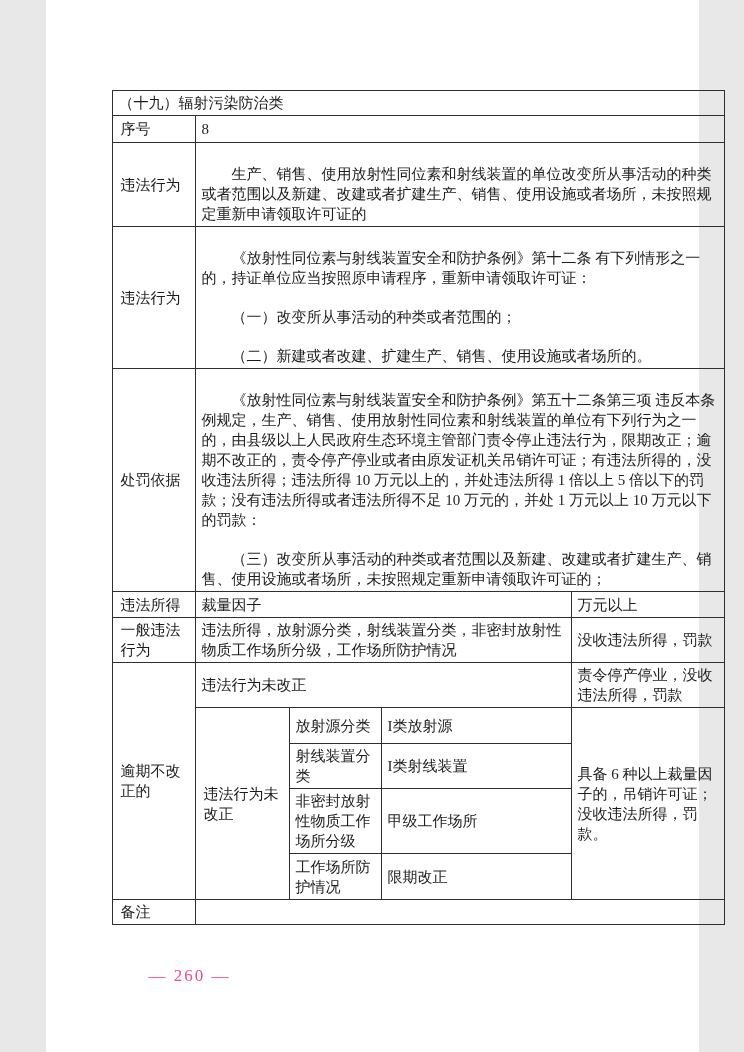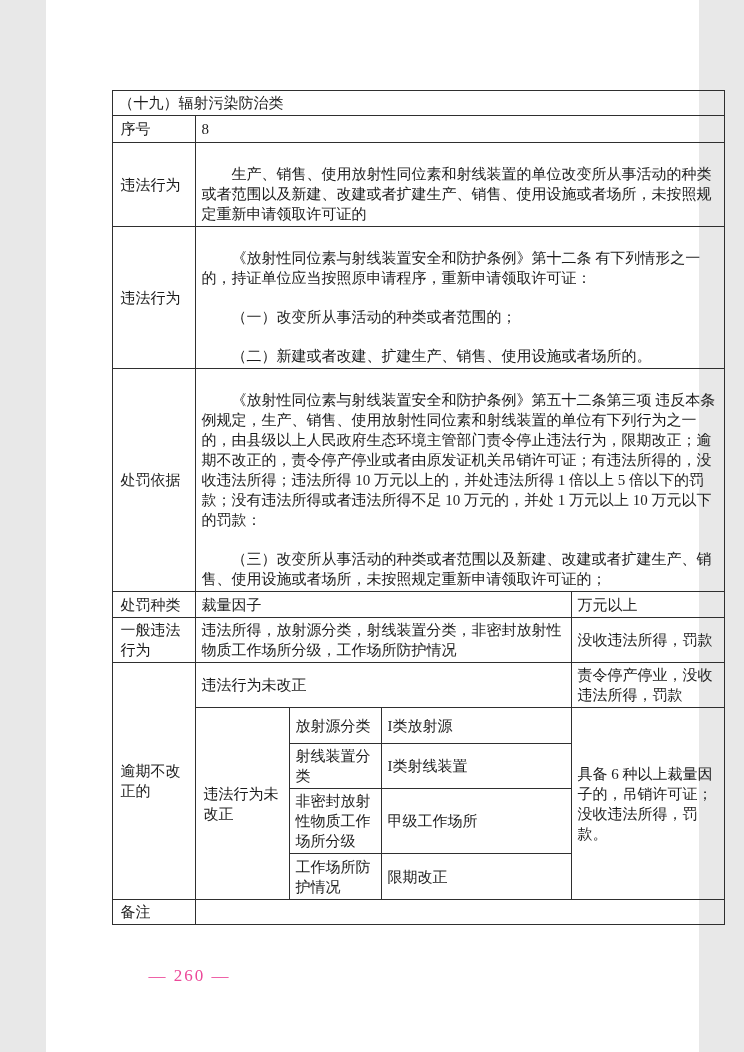--- a/index.html
+++ b/index.html
@@ -102,21 +102,21 @@
 
     <tr class="r-basis">
       <td class="label-col">处罚依据</td>
       <td colspan="4">
         <p class="para">《放射性同位素与射线装置安全和防护条例》第五十二条第三项 违反本条例规定，生产、销售、使用放射性同位素和射线装置的单位有下列行为之一的，由县级以上人民政府生态环境主管部门责令停止违法行为，限期改正；逾期不改正的，责令停产停业或者由原发证机关吊销许可证；有违法所得的，没收违法所得；违法所得 10 万元以上的，并处违法所得 1 倍以上 5 倍以下的罚款；没有违法所得或者违法所得不足 10 万元的，并处 1 万元以上 10 万元以下的罚款：</p>
         <p class="para">（三）改变所从事活动的种类或者范围以及新建、改建或者扩建生产、销售、使用设施或者场所，未按照规定重新申请领取许可证的；</p>
       </td>
     </tr>
 
     <tr class="r-factors">
-      <td class="label-col">处罚种类</td>
+      <td class="label-col">违法所得</td>
       <td colspan="3">裁量因子</td>
       <td>万元以上</td>
     </tr>
 
     <tr class="r-general">
       <td class="label-col">一般违法行为</td>
       <td colspan="3">违法所得，放射源分类，射线装置分类，非密封放射性物质工作场所分级，工作场所防护情况</td>
       <td>没收违法所得，罚款</td>
     </tr>
 

